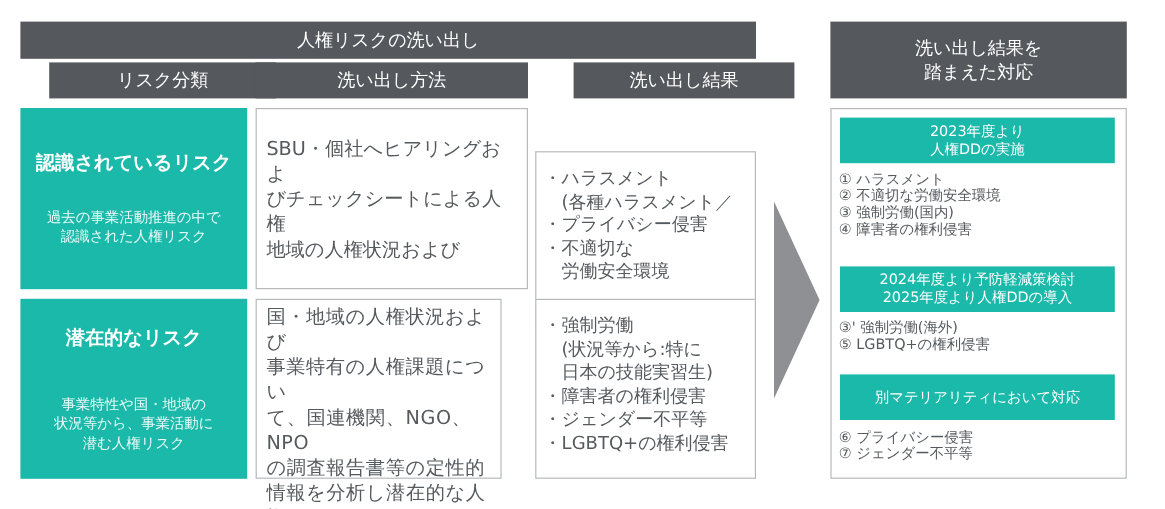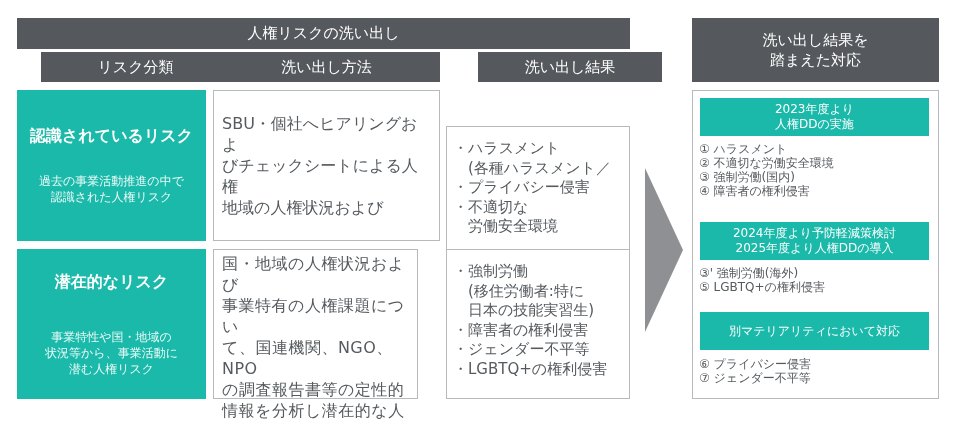--- a/index.html
+++ b/index.html
@@ -66,21 +66,21 @@
     <div>国・地域の人権状況および</div>
     <div>事業特有の人権課題につい</div>
     <div>て、国連機関、NGO、NPO</div>
     <div>の調査報告書等の定性的</div>
     <div>情報を分析し潜在的な人権</div>
     <div>リスクを特定</div>
   </div>
 </div>
 <div class="abs box results" style="left:446px;top:249px;width:184px;height:150px;padding-top:12px;">
   <div class="line">・強制労働</div>
-  <div class="line">　(移住労働者:特に</div>
+  <div class="line">　(状況等から:特に</div>
   <div class="line">　日本の技能実習生)</div>
   <div class="line">・障害者の権利侵害</div>
   <div class="line">・ジェンダー不平等</div>
   <div class="line">・LGBTQ+の権利侵害</div>
 </div>
 
 <svg class="abs" style="left:645px;top:168px;" width="40" height="164">
   <polygon points="0,0 38,82 0,164" fill="#8e9094"></polygon>
 </svg>
 

